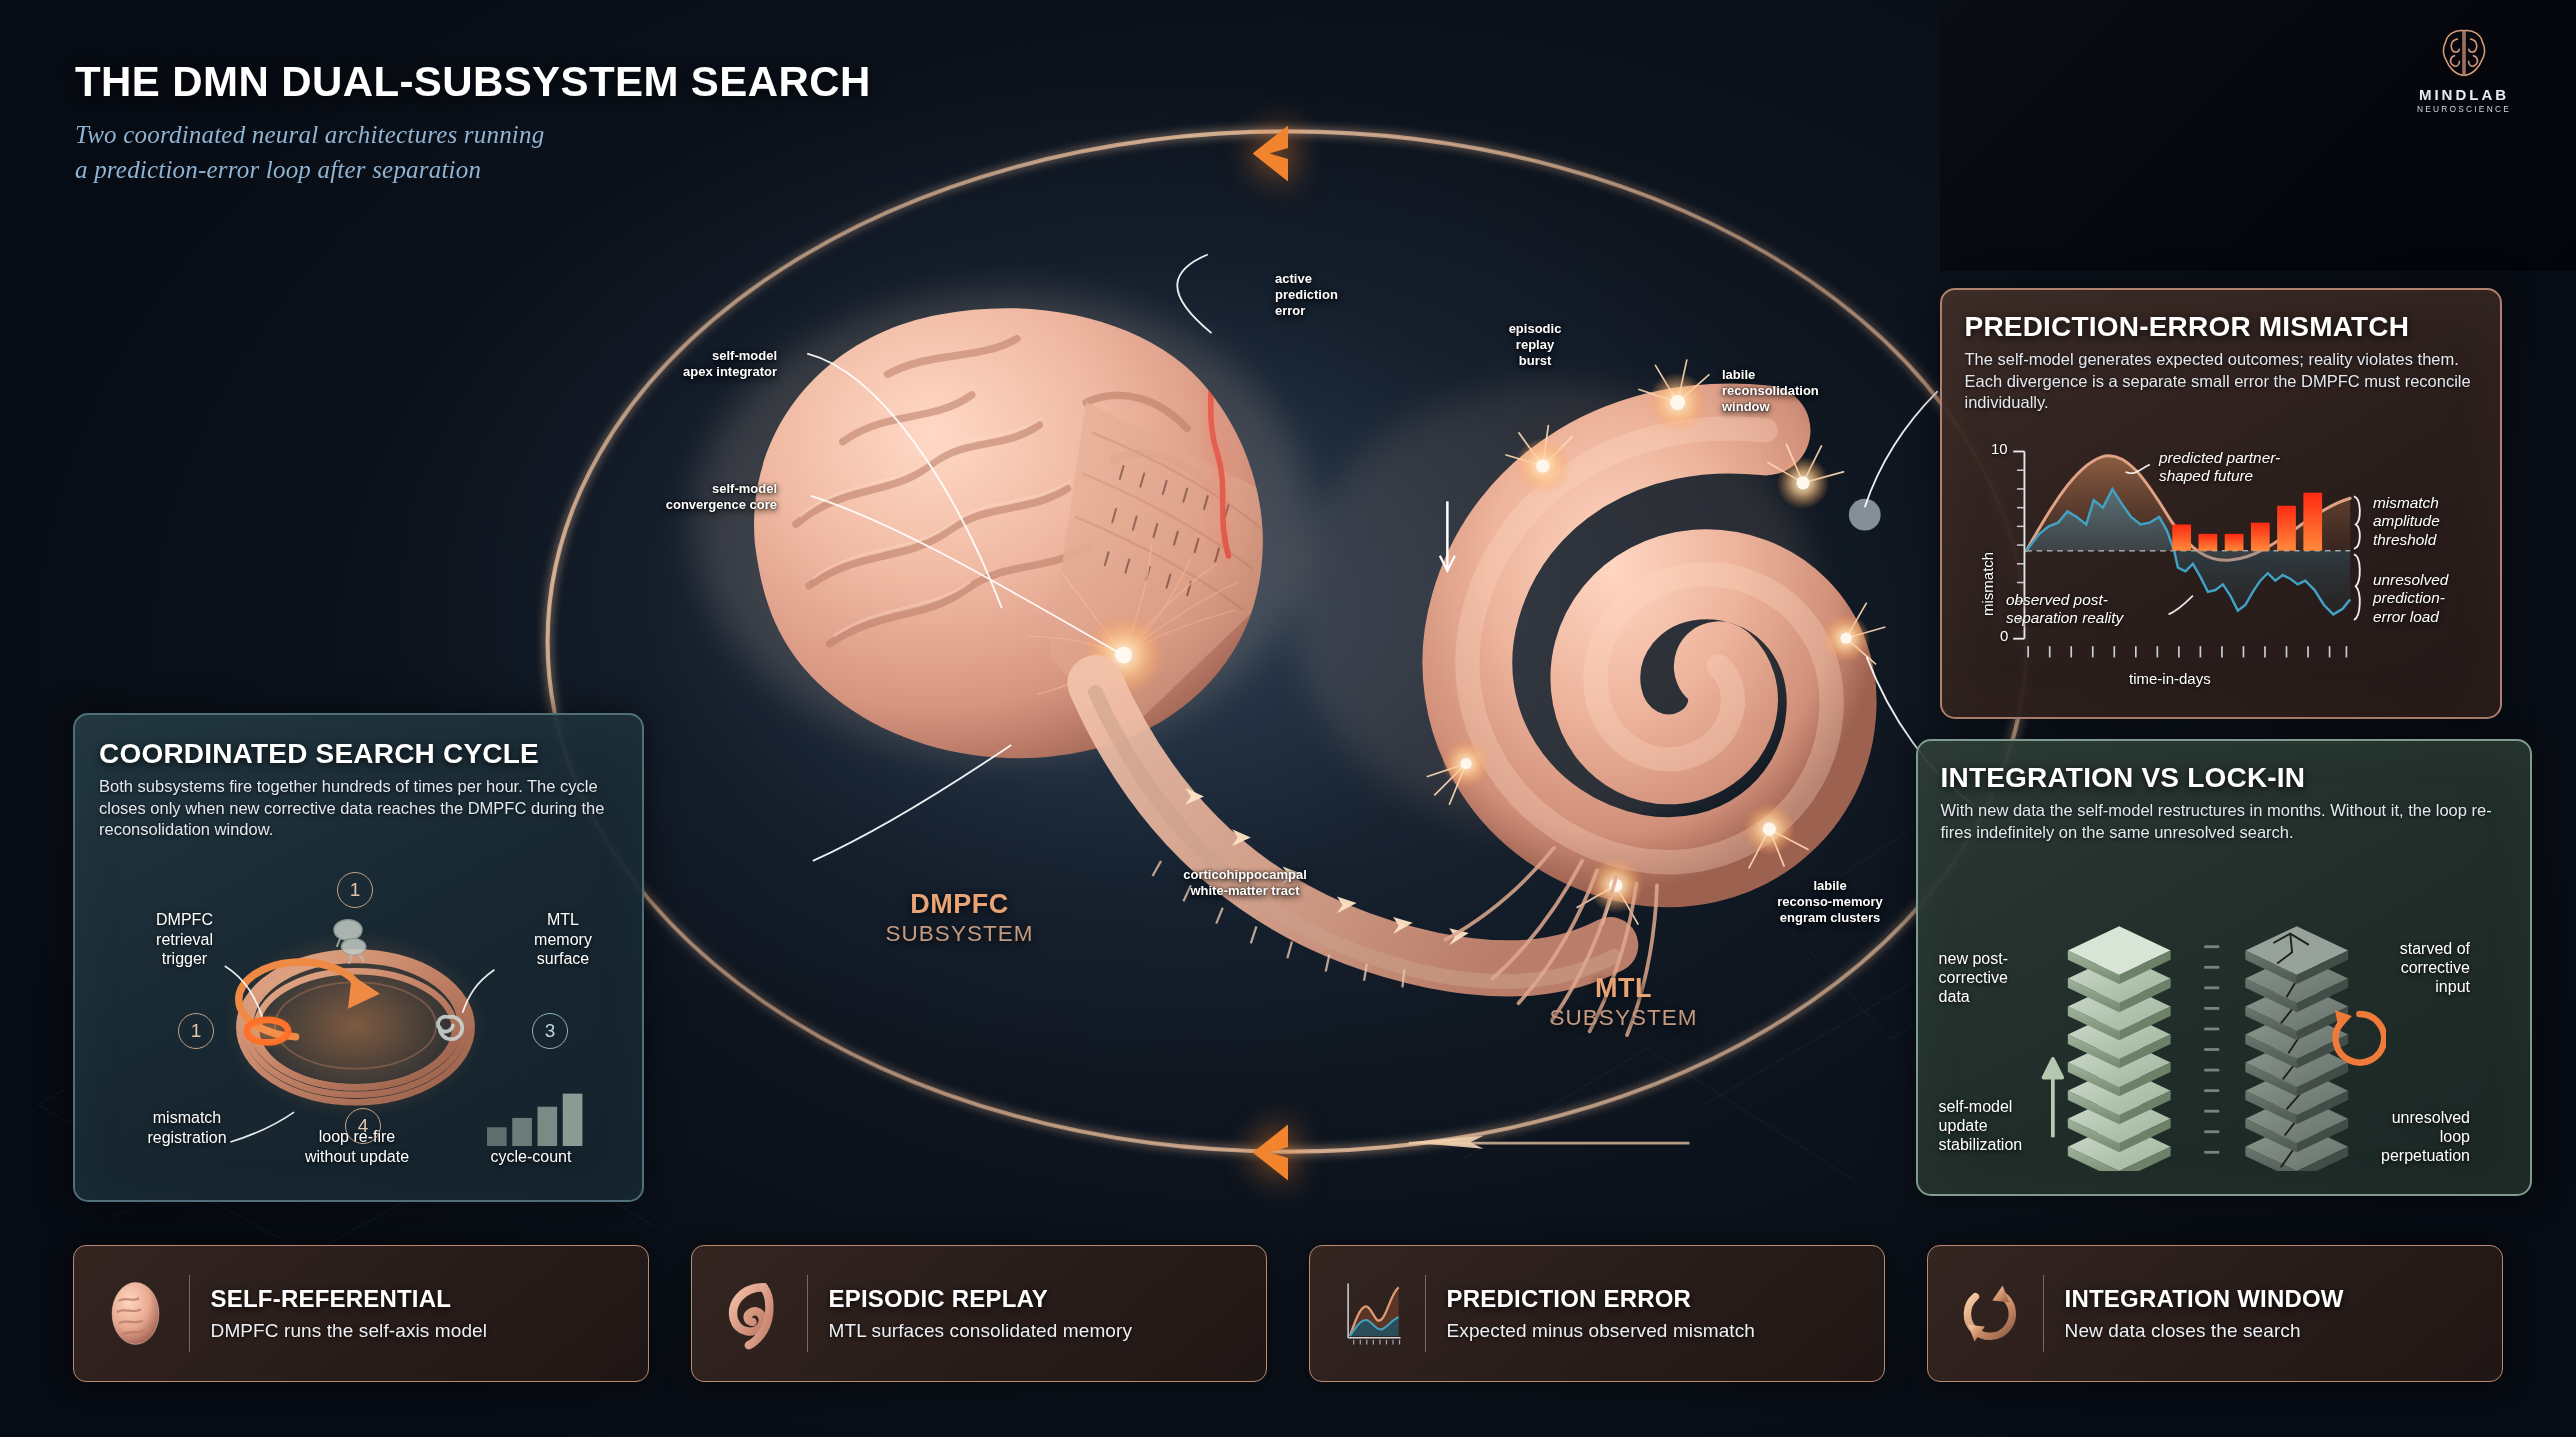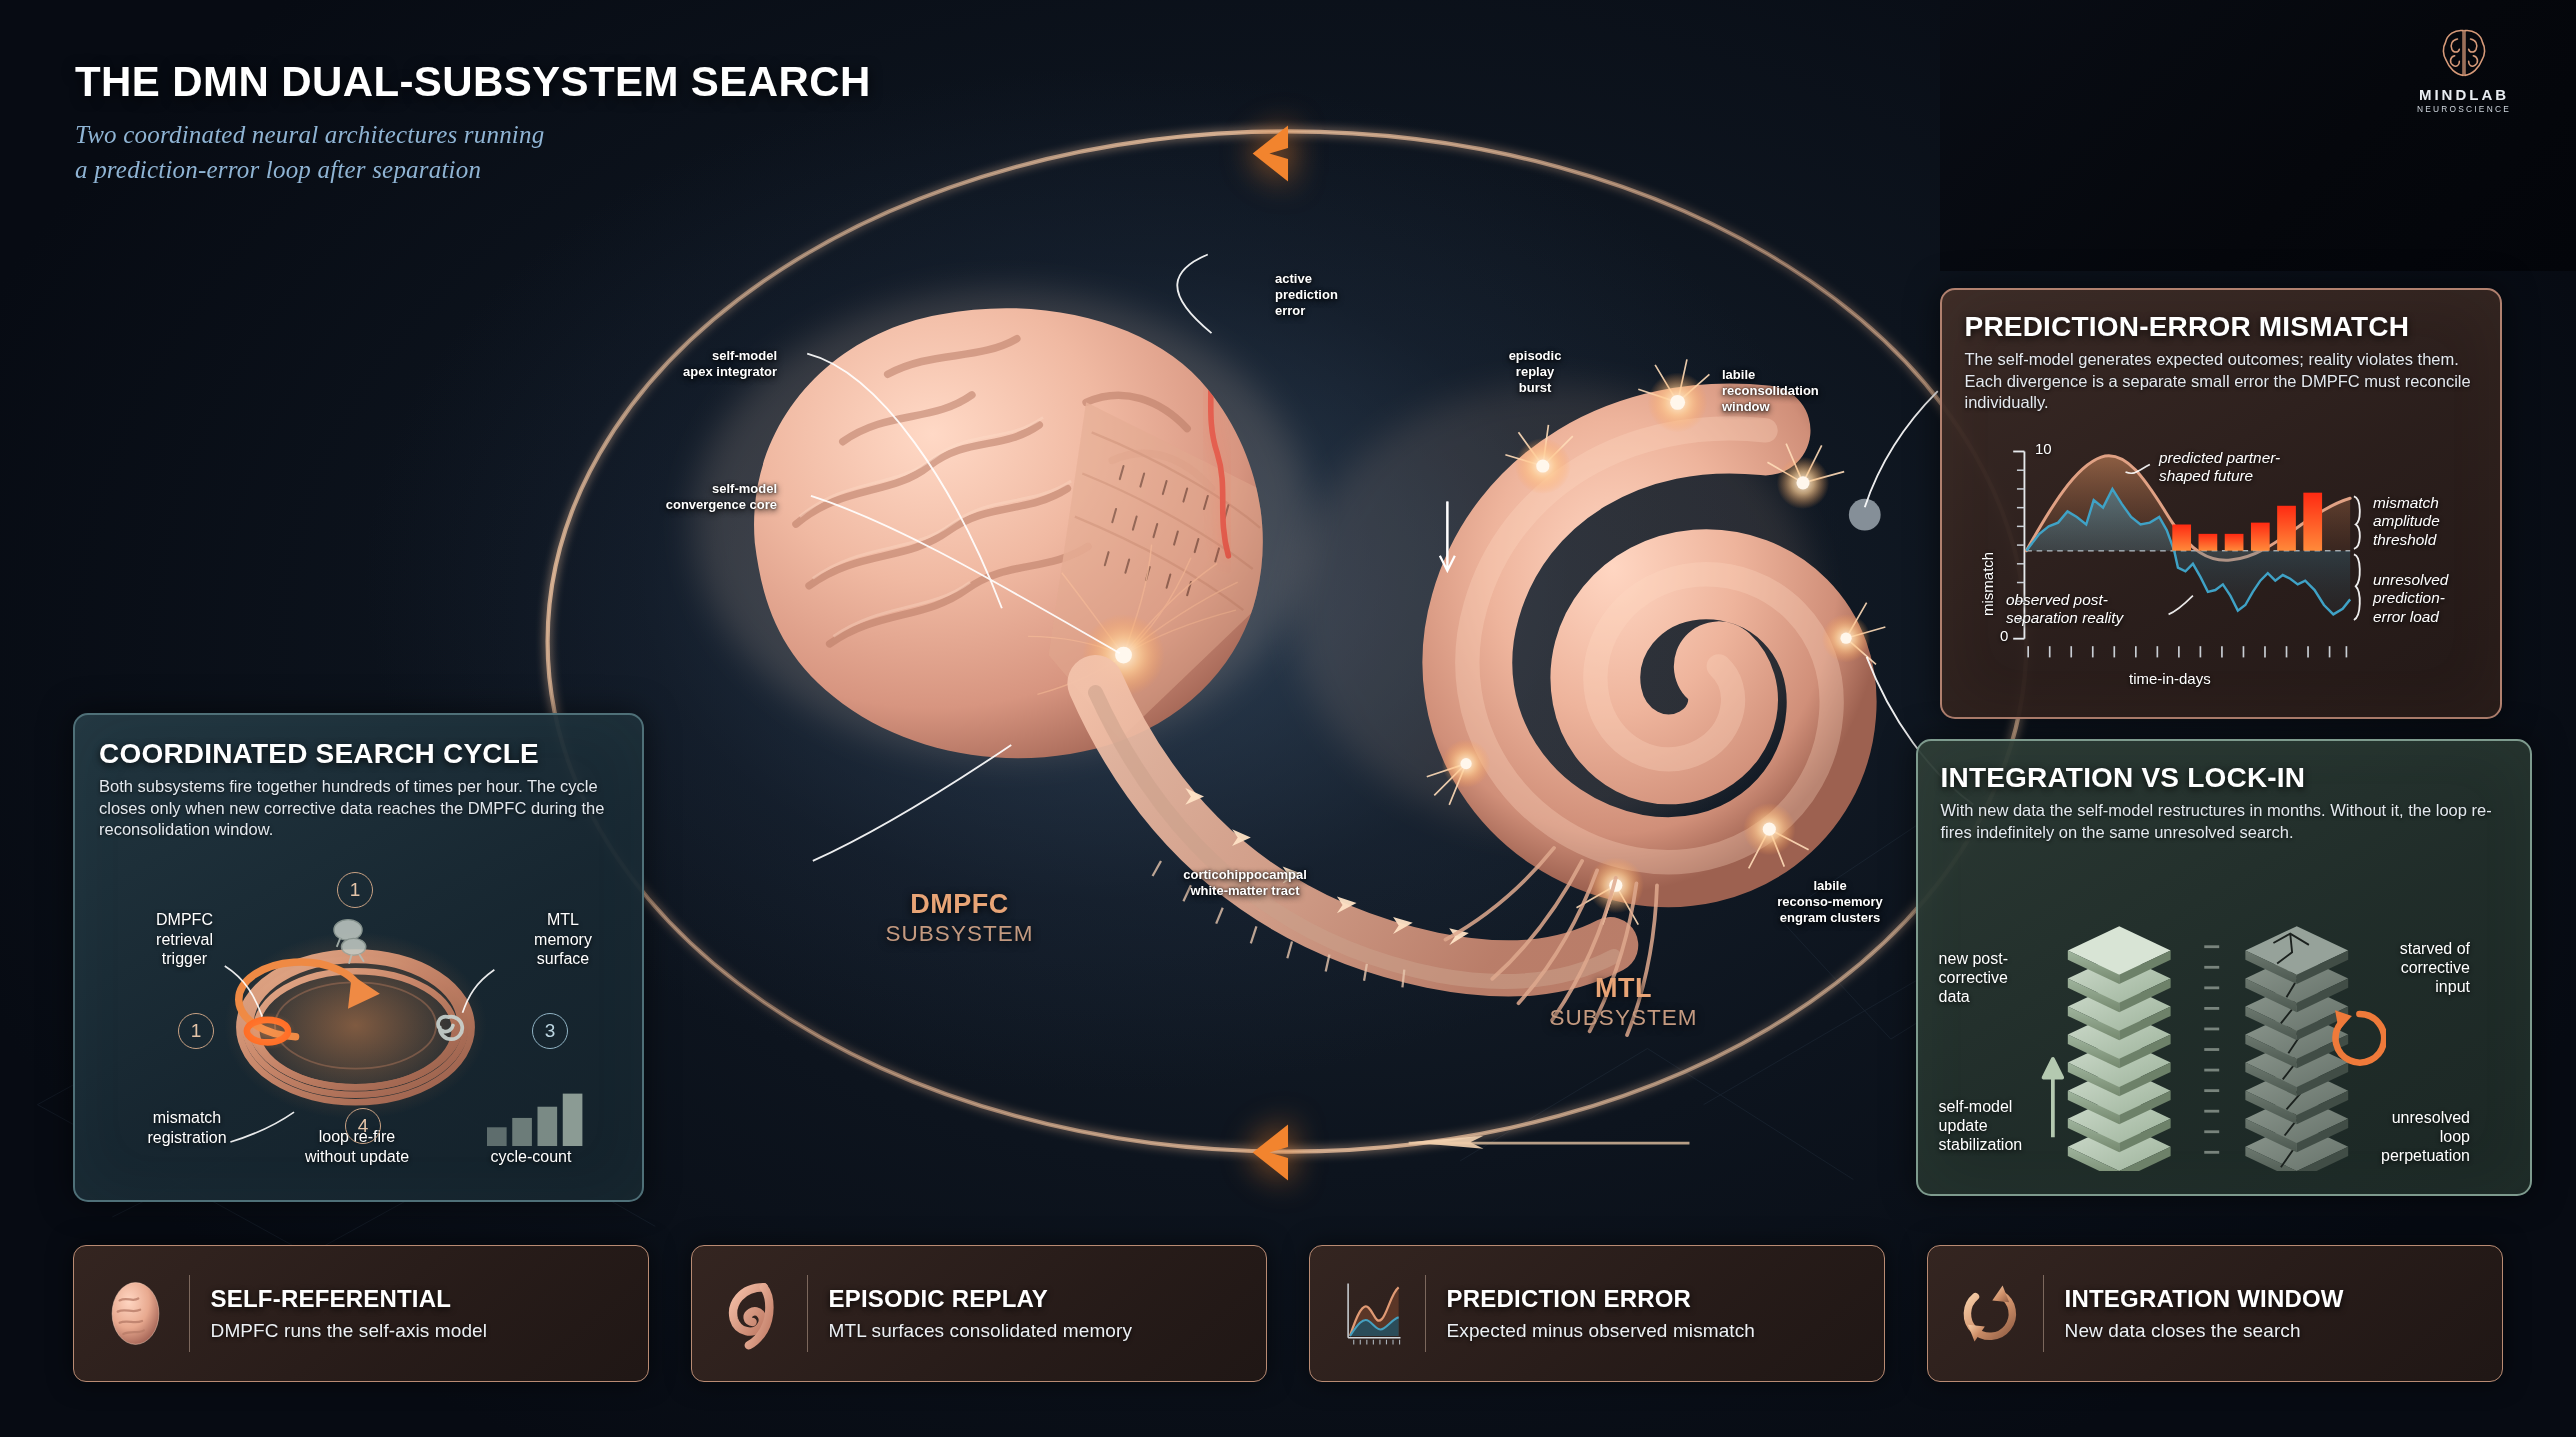--- a/index.html
+++ b/index.html
@@ -435,21 +435,21 @@
   <div class="alabel r" style="left:562px; top:348px; width:215px;">self-model
 apex integrator</div>
 
   <div class="alabel r" style="left:496px; top:481px; width:281px;">self-model
 convergence core</div>
 
   <div class="alabel" style="left:1275px; top:271px; width:168px;">active
 prediction
 error</div>
 
-  <div class="alabel c" style="left:1451px; top:348px; width:168px;">episodic
+  <div class="alabel c" style="left:1451px; top:321px; width:168px;">episodic
 replay
 burst</div>
 
   <div class="alabel" style="left:1722px; top:367px; width:215px;">labile
 reconsolidation
 window</div>
 
   <div class="alabel c" style="left:1114px; top:867px; width:262px;">corticohippocampal
 white-matter tract</div>
 
@@ -630,21 +630,21 @@
       <g fill="none" stroke="#ffffff" stroke-width="2" opacity=".92">
         <path d="M394 56 C402 58 402 82 396 86 C402 90 402 110 394 112"></path>
         <path d="M394 118 C402 120 402 146 396 152 C402 158 402 184 394 188"></path>
       </g>
 
       <path d="M150 30 C160 34 164 28 176 22" fill="none" stroke="#ffffff" stroke-width="1.8" opacity=".9"></path>
 
       <path d="M196 182 C206 178 214 170 222 162" fill="none" stroke="#ffffff" stroke-width="1.8" opacity=".9"></path>
     </svg>
 
-    <div class="axlabel" style="left:49px; top:150px;margin-left:44px;">10</div>
+    <div class="axlabel" style="left:49px; top:150px;">10</div>
     <div class="axlabel" style="left:58px; top:337px;">0</div>
     <div class="axlabel ylabel-rot" style="left:37px; top:326px;">mismatch</div>
     <div class="axlabel" style="left:187px; top:380px;">time-in-days</div>
 
     <div class="chart-note" style="left:217px; top:159px; width:206px;">predicted partner-
 shaped future</div>
     <div class="chart-note" style="left:64px; top:301px; width:187px;">observed post-
 separation reality</div>
     <div class="chart-note" style="left:431px; top:204px; width:122px;">mismatch
 amplitude

